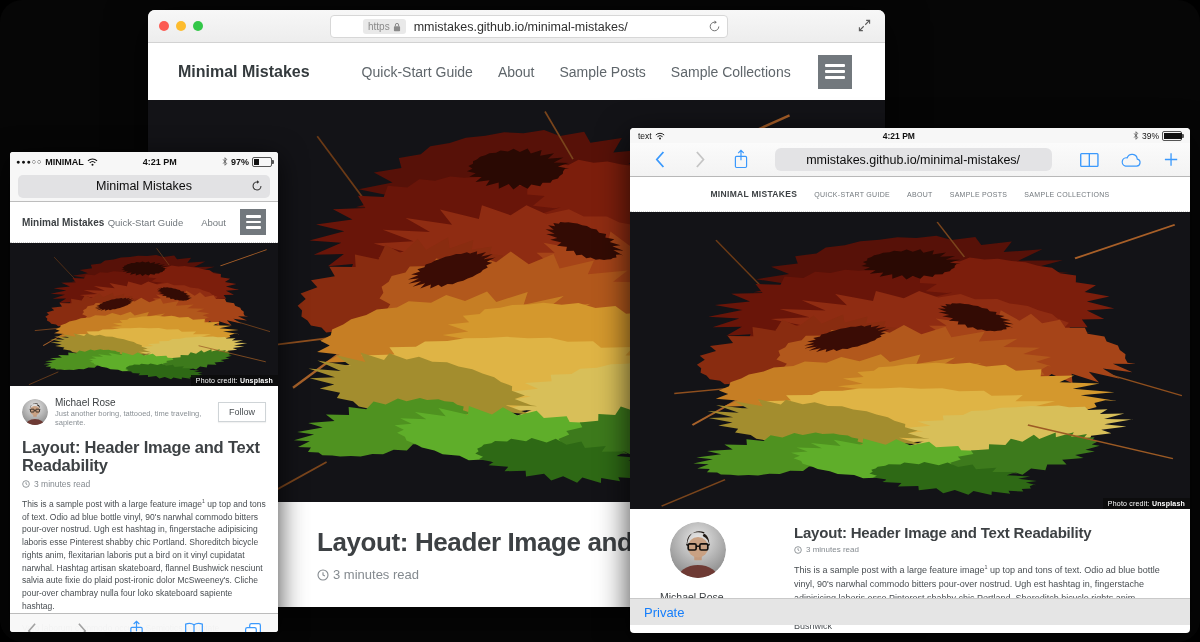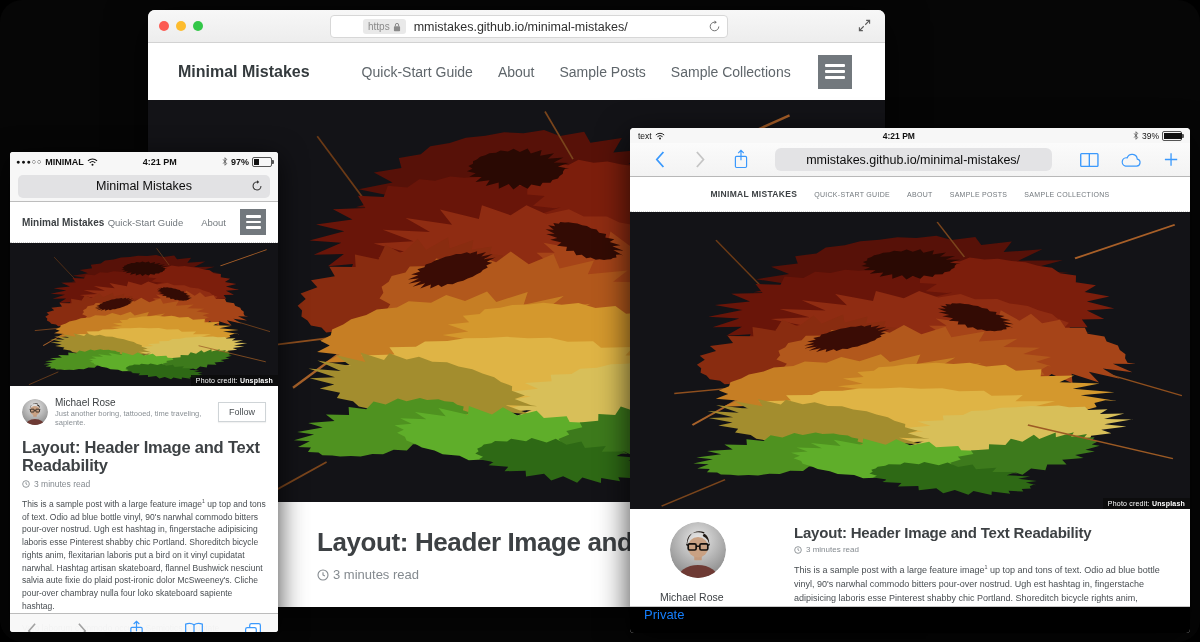--- a/index.html
+++ b/index.html
@@ -91,21 +91,21 @@
   .t-hero{height:297px;}
   .t-content{display:flex;padding:13px 20px 0 22px;}
   .t-author{width:108px;flex:none;padding-left:8px;}
   .t-avatar{width:56px;height:56px;margin-left:10px;}
   .t-author .author-name{font-size:10.5px;margin-top:9px;}
   .t-author .author-bio{font-size:7.5px;margin-top:5px;}
   .t-article{flex:1;padding-left:26px;padding-right:6px;}
   .t-title{font-size:15px;font-weight:bold;color:#3d4144;margin:2px 0 0;white-space:nowrap;letter-spacing:-.2px;}
   .t-meta{font-size:8px;margin-top:4px;}
   .t-article p{margin:9px 0 0;font-size:9px;line-height:1.55;color:#494e52;}
-  .t-private{position:absolute;left:0;right:0;bottom:0;height:26px;background:#000000;border-top:1px solid #c9c9c9;display:flex;align-items:flex-start;padding:0 14px;}
+  .t-private{position:absolute;left:0;right:0;bottom:8px;height:26px;background:#e5e5e5;border-top:1px solid #c9c9c9;display:flex;align-items:center;padding:0 14px;}
   .private-label{color:#157efb;font-size:13px;}
 
   .leaves{display:block;}
   svg.ic{display:block;}
 </style>
 </head>
 <body>
 
 <svg width="0" height="0" style="position:absolute" aria-hidden="true">
   <defs>

